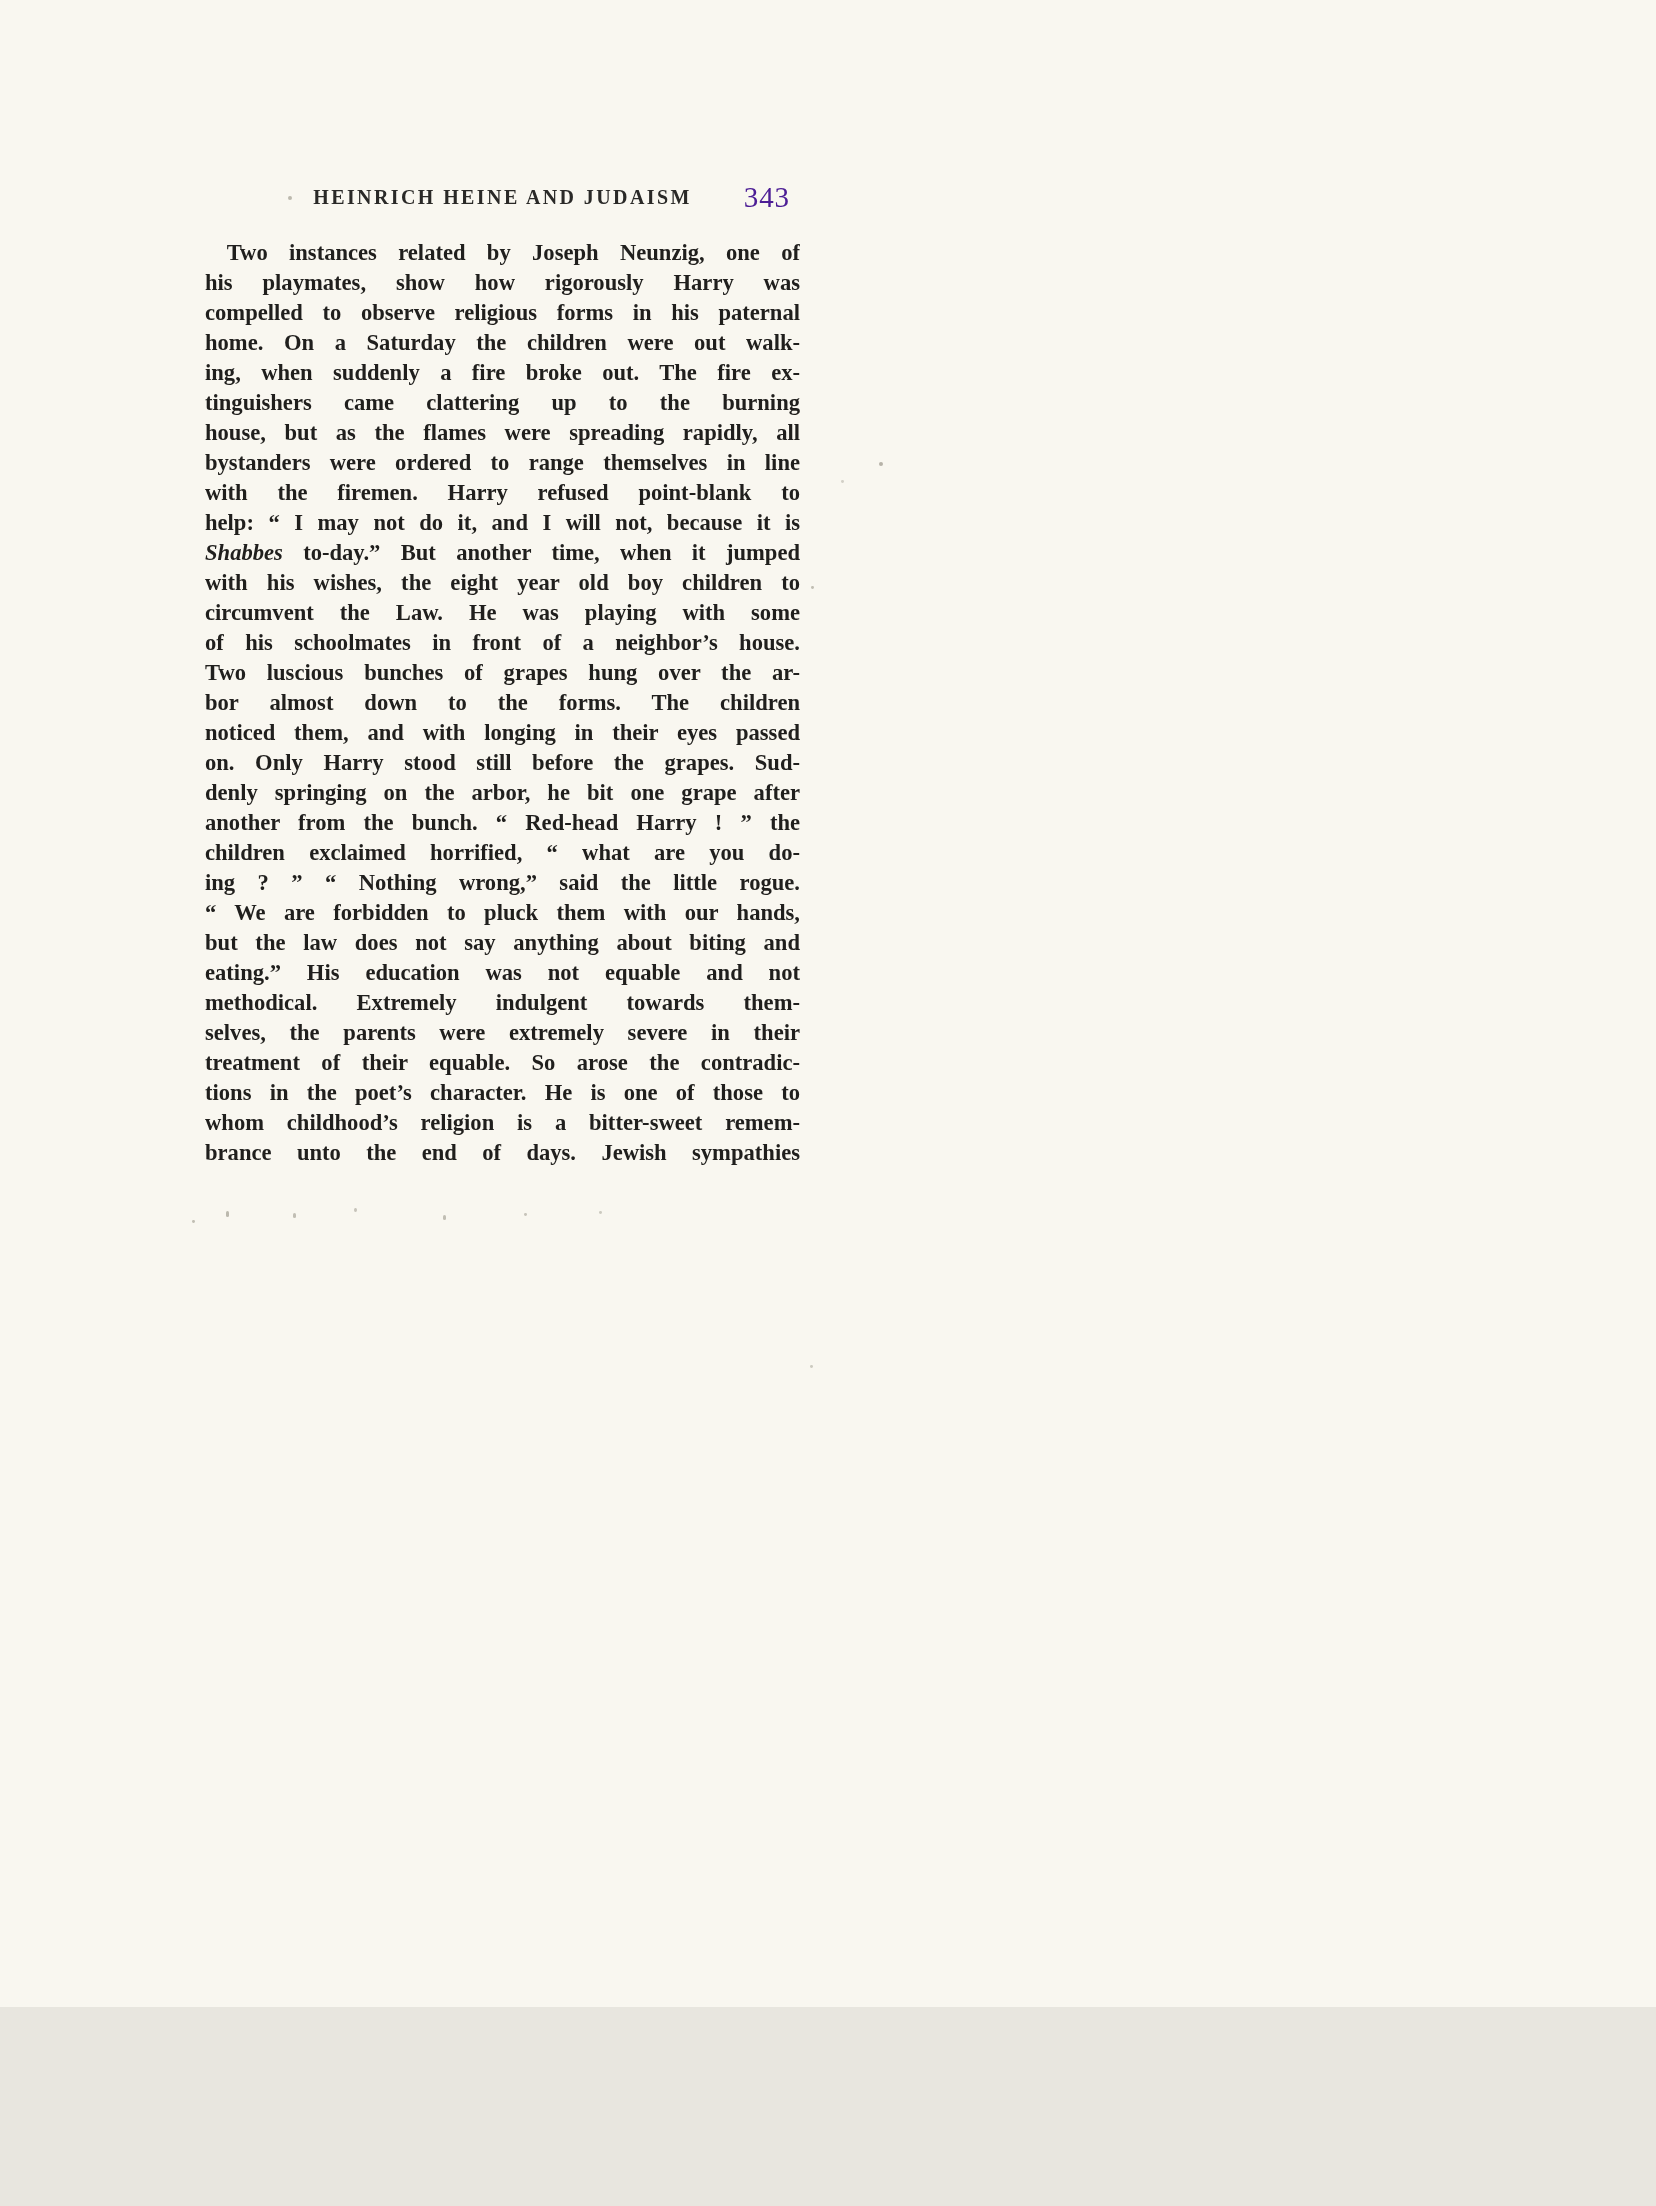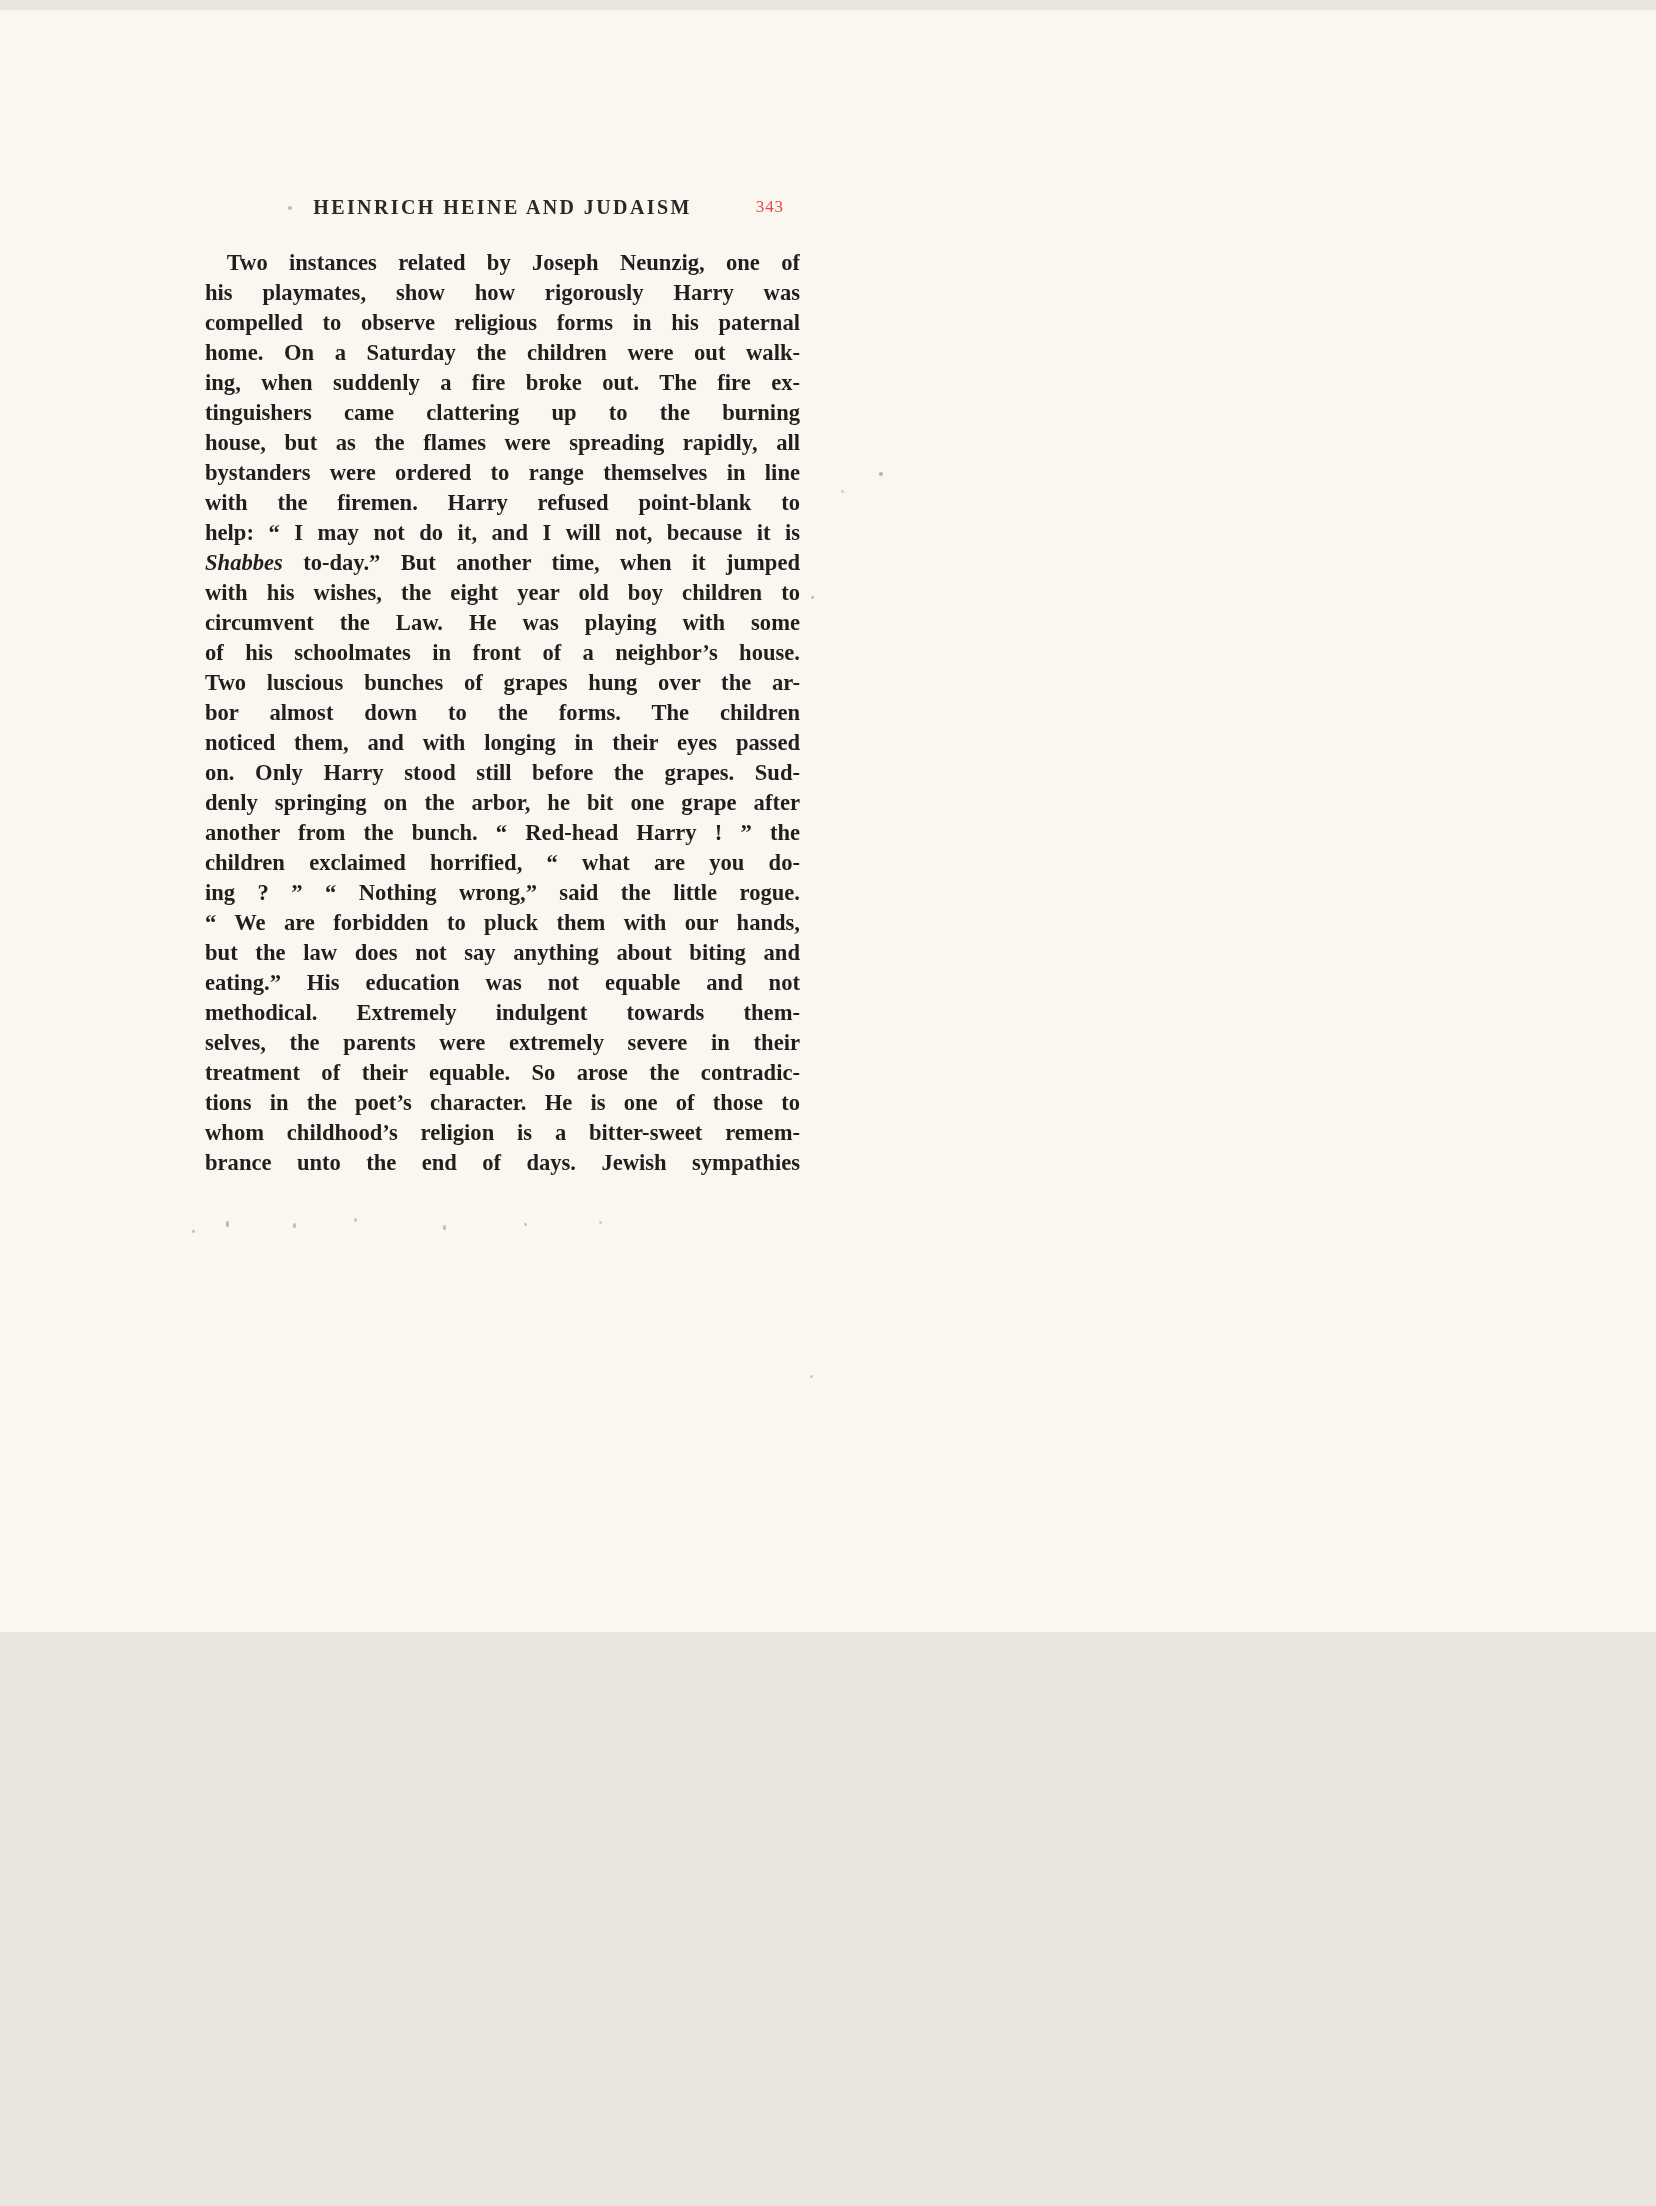--- a/index.html
+++ b/index.html
@@ -3,26 +3,25 @@
 <meta charset="utf-8">
 <style>
   html, body {
     margin: 0;
     padding: 0;
     background: #e8e6df;
   }
   .page {
     position: relative;
     width: 1656px;
-    height: 1622px;
+    height: 2007px;
     background: #f9f7f0;
     font-family: "Liberation Serif", serif;
     color: #232220;
     overflow: hidden;
-    margin-top: 10px;
   }
   .text-column {
     position: absolute;
     left: 205px;
     top: 183px;
     width: 595px;
   }
   .page-header {
     position: relative;
     height: 32px;
@@ -31,27 +30,27 @@
   .header-title {
     text-align: center;
     font-weight: bold;
     font-size: 20px;
     letter-spacing: 2.4px;
     line-height: 28px;
     color: #2a2927;
   }
   .page-number {
     position: absolute;
-    right: 16px;
+    right: 10px;
     top: 0;
-    font-size: 17px;
+    font-size: 29px;
     line-height: 28px;
     letter-spacing: 0.9px;
     font-weight: normal;
-    color: #ef4444;
+    color: #4c1d95;
   }
   .body-lines {
     margin-top: 0;
     font-weight: bold;
   }
   .text-line {
     font-size: 22.6px;
     line-height: 30px;
     height: 30px;
     overflow: hidden;

